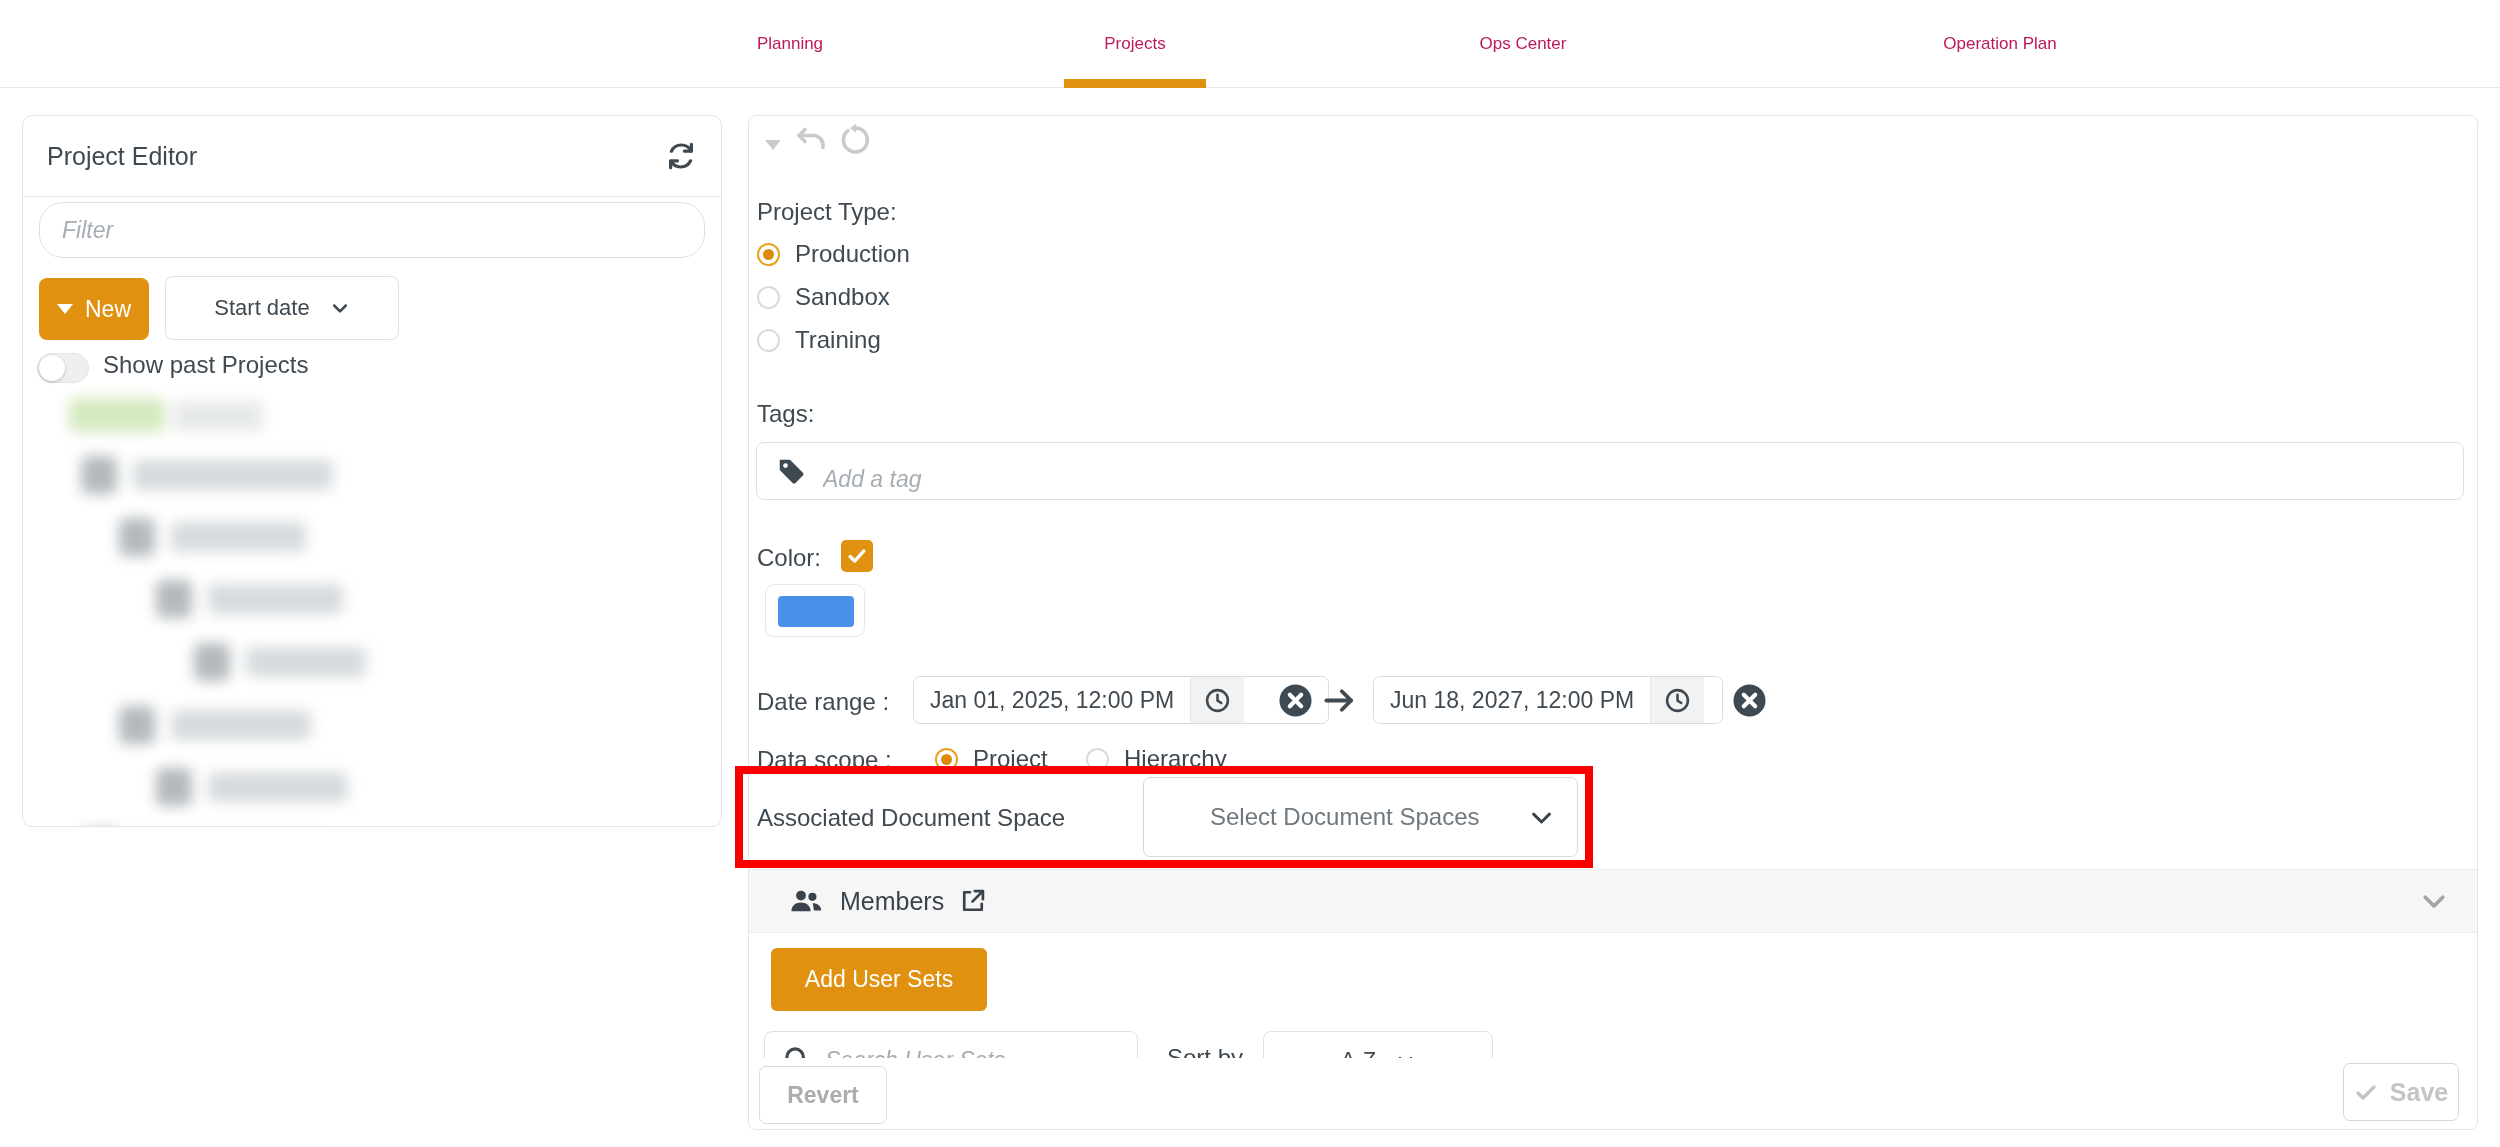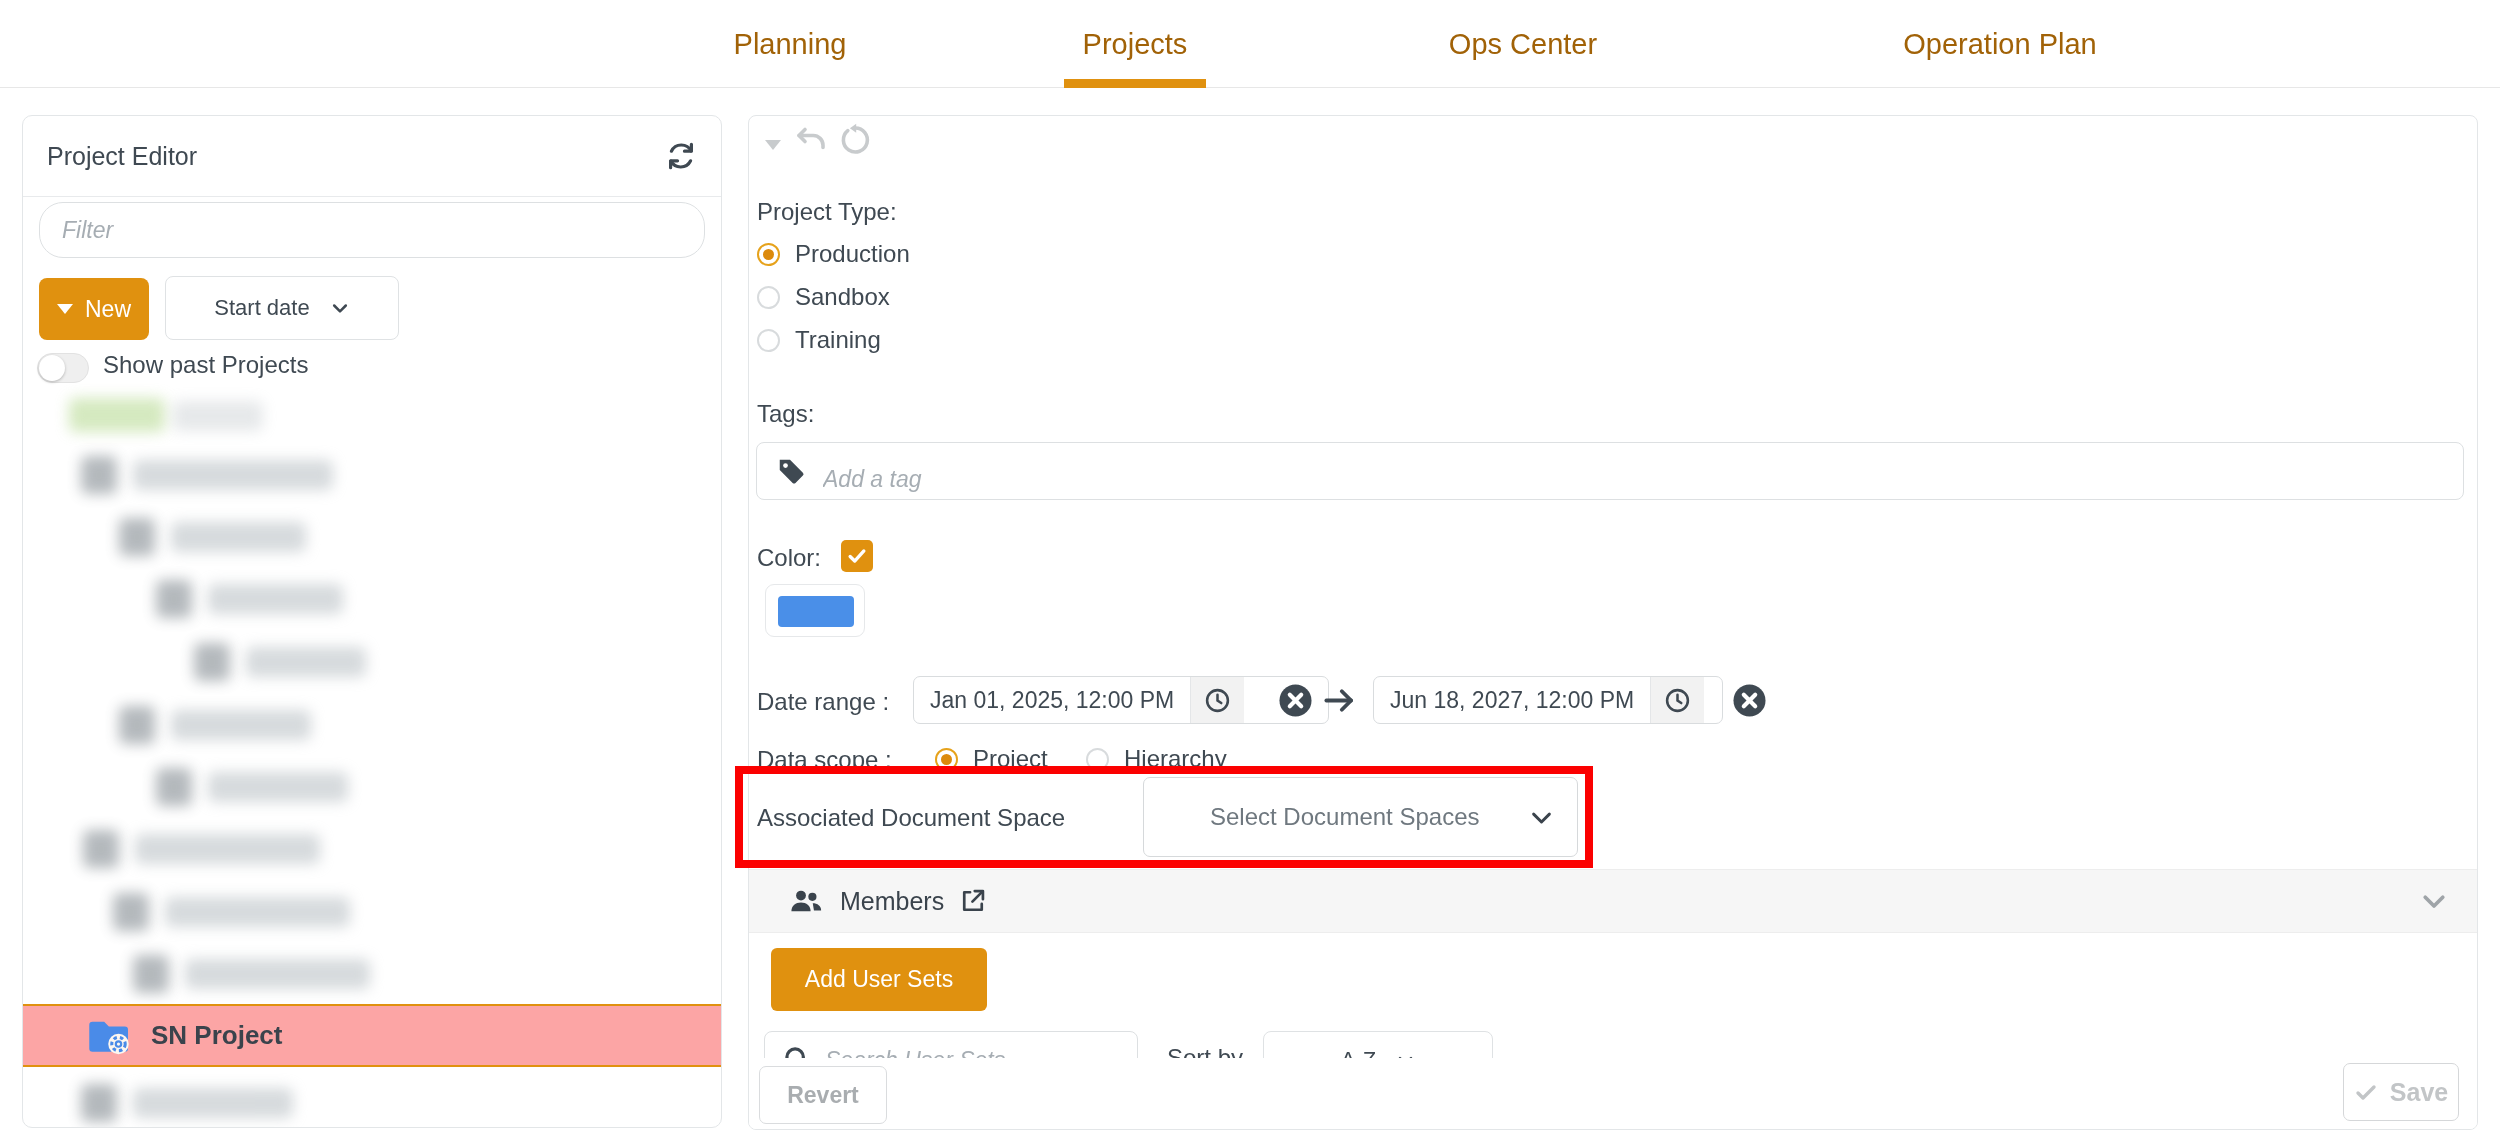--- a/index.html
+++ b/index.html
@@ -4,28 +4,28 @@
 <style>
   * { margin:0; padding:0; box-sizing:border-box; }
   html,body { background:#fff; }
   body { font-family:"Liberation Sans", sans-serif; color:#3F4952; }
   .stage { position:relative; width:2500px; height:1147px; background:#fff; overflow:hidden; }
   .abs { position:absolute; }
 
   
   .topnav { position:absolute; left:0; top:0; width:2500px; height:88px; background:#fff; border-bottom:1px solid #E7E7E7; }
   .tab { position:absolute; top:0; height:88px; display:flex; align-items:center; justify-content:center;
-         font-size:29px; color:#a16207; cursor:pointer; }
+         font-size:17px; color:#be185d; cursor:pointer; }
   .tab .underline { position:absolute; bottom:0; left:50%; transform:translateX(-50%);
          width:142px; height:9px; background:#E0910F; display:none; }
   .tab.active .underline { display:block; }
 
   
   .panel { position:absolute; background:#fff; border:1px solid #E3E6E8; }
-  .sidebar { left:22px; top:115px; width:700px; height:1013px; border-radius:10px; overflow:hidden; }
+  .sidebar { left:22px; top:115px; width:700px; height:712px; border-radius:10px; overflow:hidden; }
   .mainpanel { left:748px; top:115px; width:1730px; height:1015px; border-radius:8px; overflow:hidden; }
 
   .side-header { position:absolute; left:0; top:0; width:100%; height:81px; border-bottom:1px solid #E8EAEC;
                  display:flex; align-items:center; justify-content:space-between; padding:0 24px; }
   .side-title { font-size:25px; color:#3F4952; }
 
   .input { border:1px solid #DDE0E2; border-radius:8px; background:#fff; font-size:23px; color:#3F4952;
            font-family:"Liberation Sans", sans-serif; outline:none; }
   .input::placeholder { color:#A6ADB3; font-style:italic; }
 

